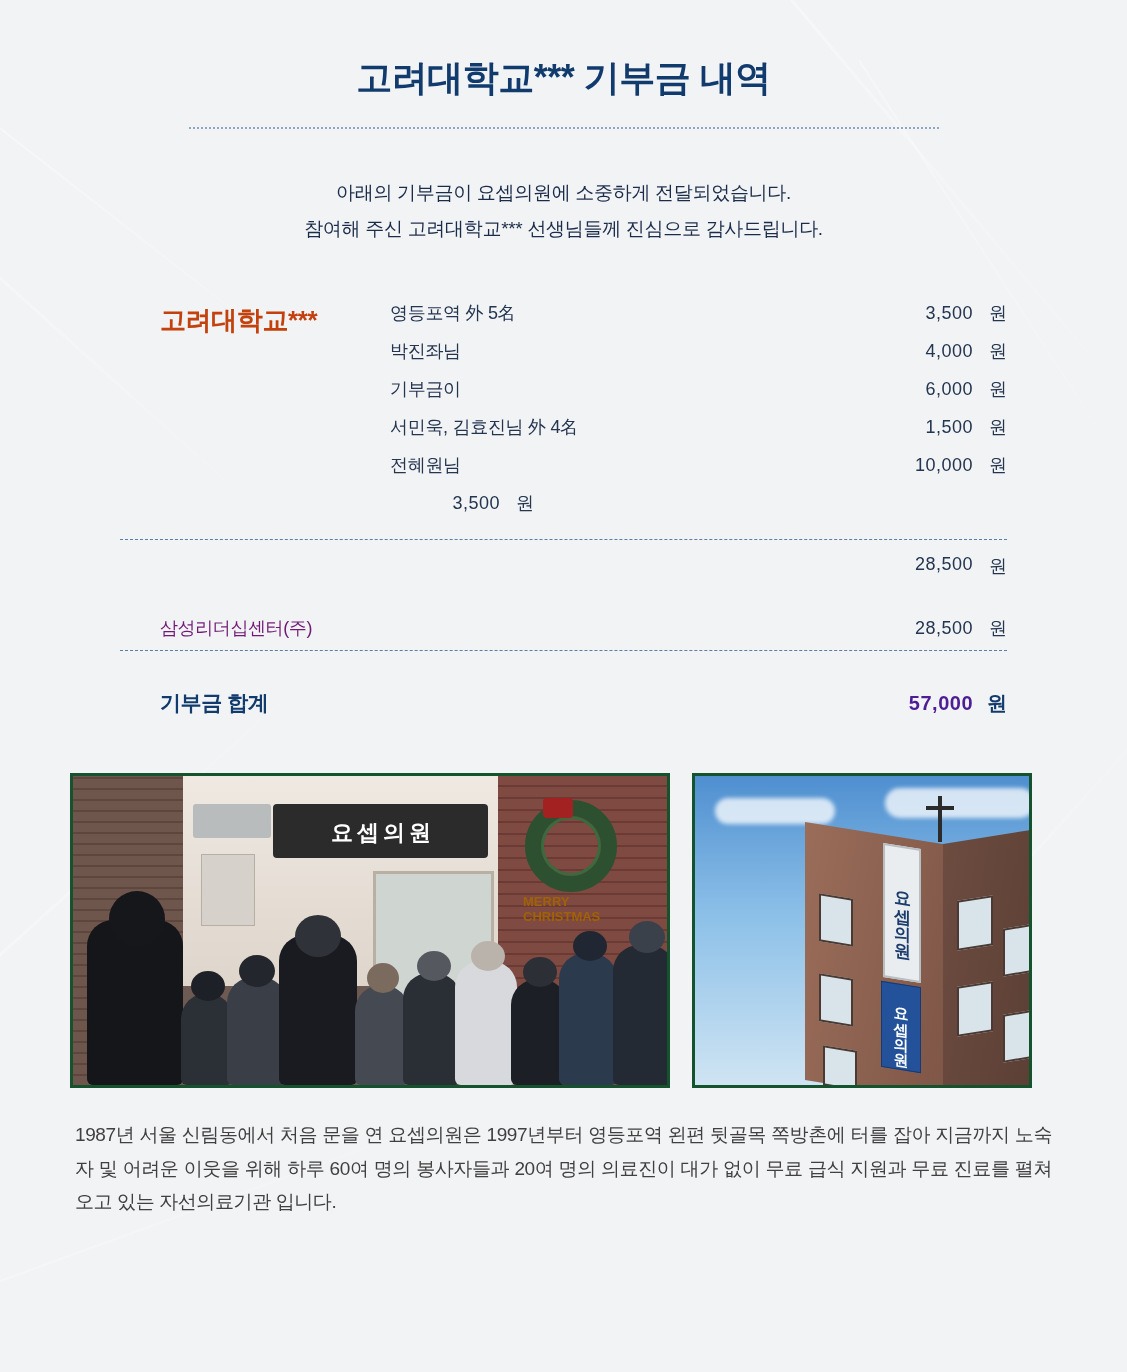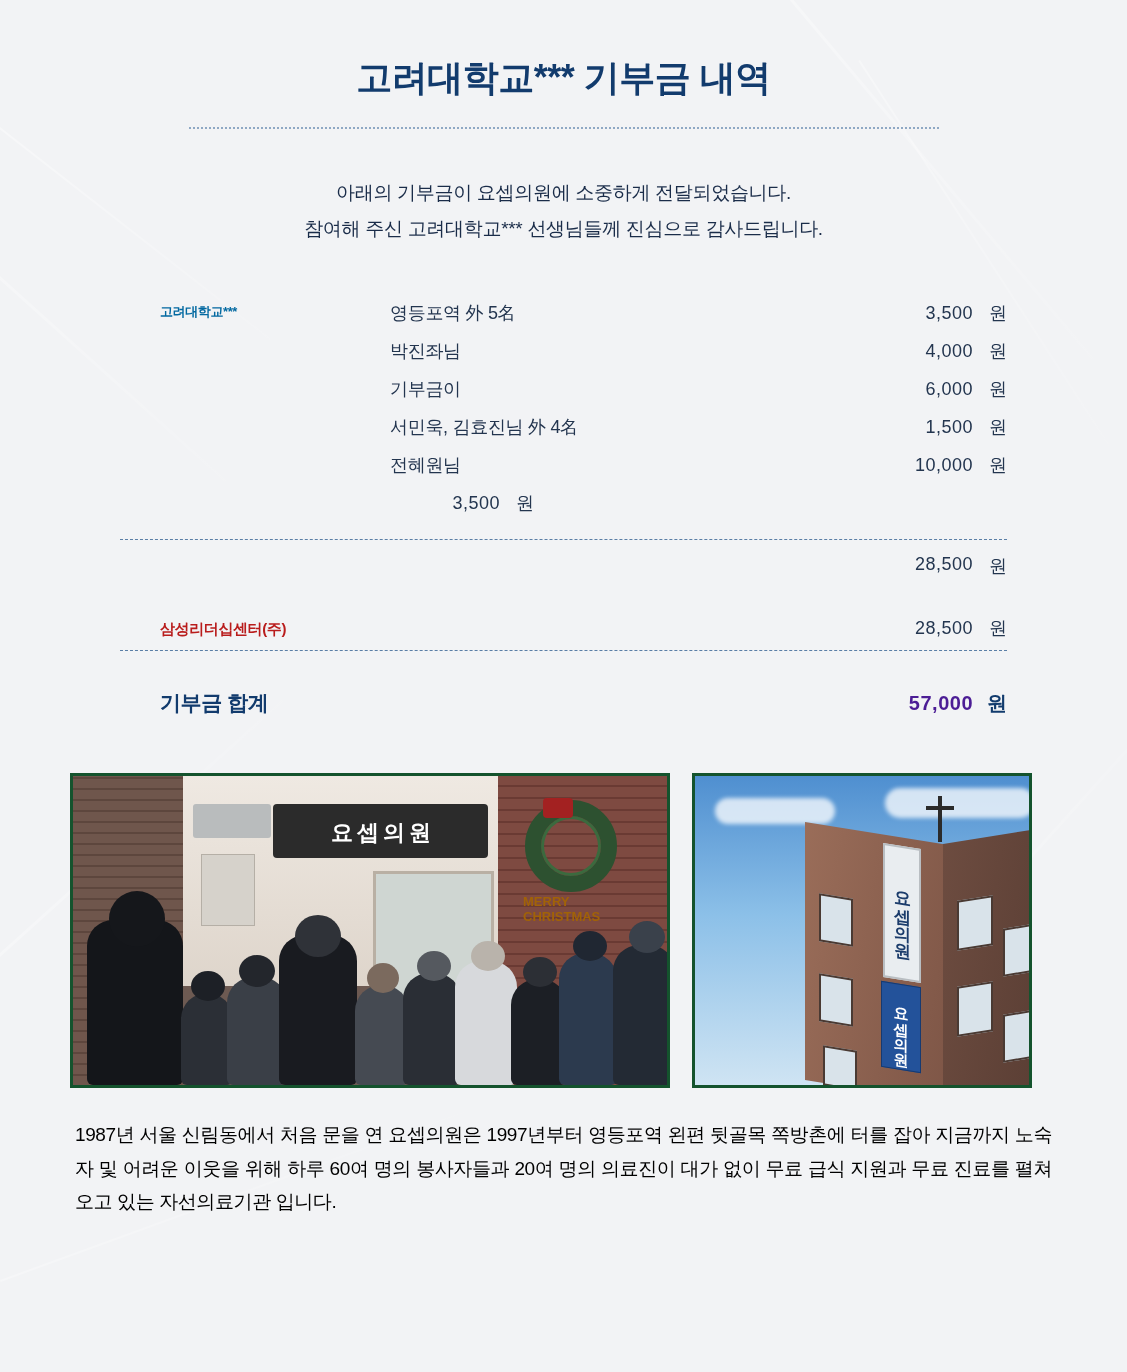--- a/index.html
+++ b/index.html
@@ -66,23 +66,23 @@
   .donations {
     margin: 54px 0 0 0;
     padding: 0 120px 0 120px;
   }
   .group-row {
     display: flex;
     align-items: flex-start;
   }
   .group-name {
     width: 270px;
-    font-size: 13px;
+    font-size: 26px;
     font-weight: bold;
-    color: #0369a1;
+    color: #c2410c;
     letter-spacing: -0.4px;
     padding-top: 2px;
     text-align: left;
     padding-left: 40px;
     box-sizing: border-box;
   }
   .group-entries {
     flex: 1;
   }
   .entry {
@@ -120,23 +120,23 @@
   .subtotal-row .amt { width: 110px; text-align: right; letter-spacing: 0.5px; }
   .subtotal-row .unit { width: 34px; text-align: right; }
 
   .org-row {
     display: flex;
     align-items: baseline;
     margin-top: 38px;
   }
   .org-row .org-name {
     width: 270px;
-    font-size: 15px;
-    font-weight: bold;
-    color: #b91c1c;
+    font-size: 18px;
+    font-weight: normal;
+    color: #701a75;
     letter-spacing: -0.4px;
     padding-left: 40px;
     box-sizing: border-box;
   }
   .org-row .spacer { flex: 1; }
   .org-row .amt { width: 110px; text-align: right; font-size: 18px; color: #23354f; letter-spacing: 0.5px;}
   .org-row .unit { width: 34px; text-align: right; font-size: 18px; color: #23354f;}
 
   .total-row {
     display: flex;
@@ -292,21 +292,21 @@
     content: ""; position: absolute; left: -12px; top: 10px;
     width: 28px; height: 4px; background: #2b2b2b;
   }
 
   
   .caption {
     margin: 30px 0 0 0;
     padding: 0 75px;
     font-size: 19px;
     line-height: 1.75;
-    color: #000000;
+    color: #404040;
     text-align: justify;
     letter-spacing: -0.4px;
   }
 </style>
 </head>
 <body>
 
 <div class="bg-streaks">
   <div class="s" style="left:-60px; top:80px; width:420px; height:2px; transform:rotate(38deg); opacity:.55;"></div>
   <div class="s" style="left:-40px; top:240px; width:360px; height:3px; transform:rotate(42deg); opacity:.4;"></div>

